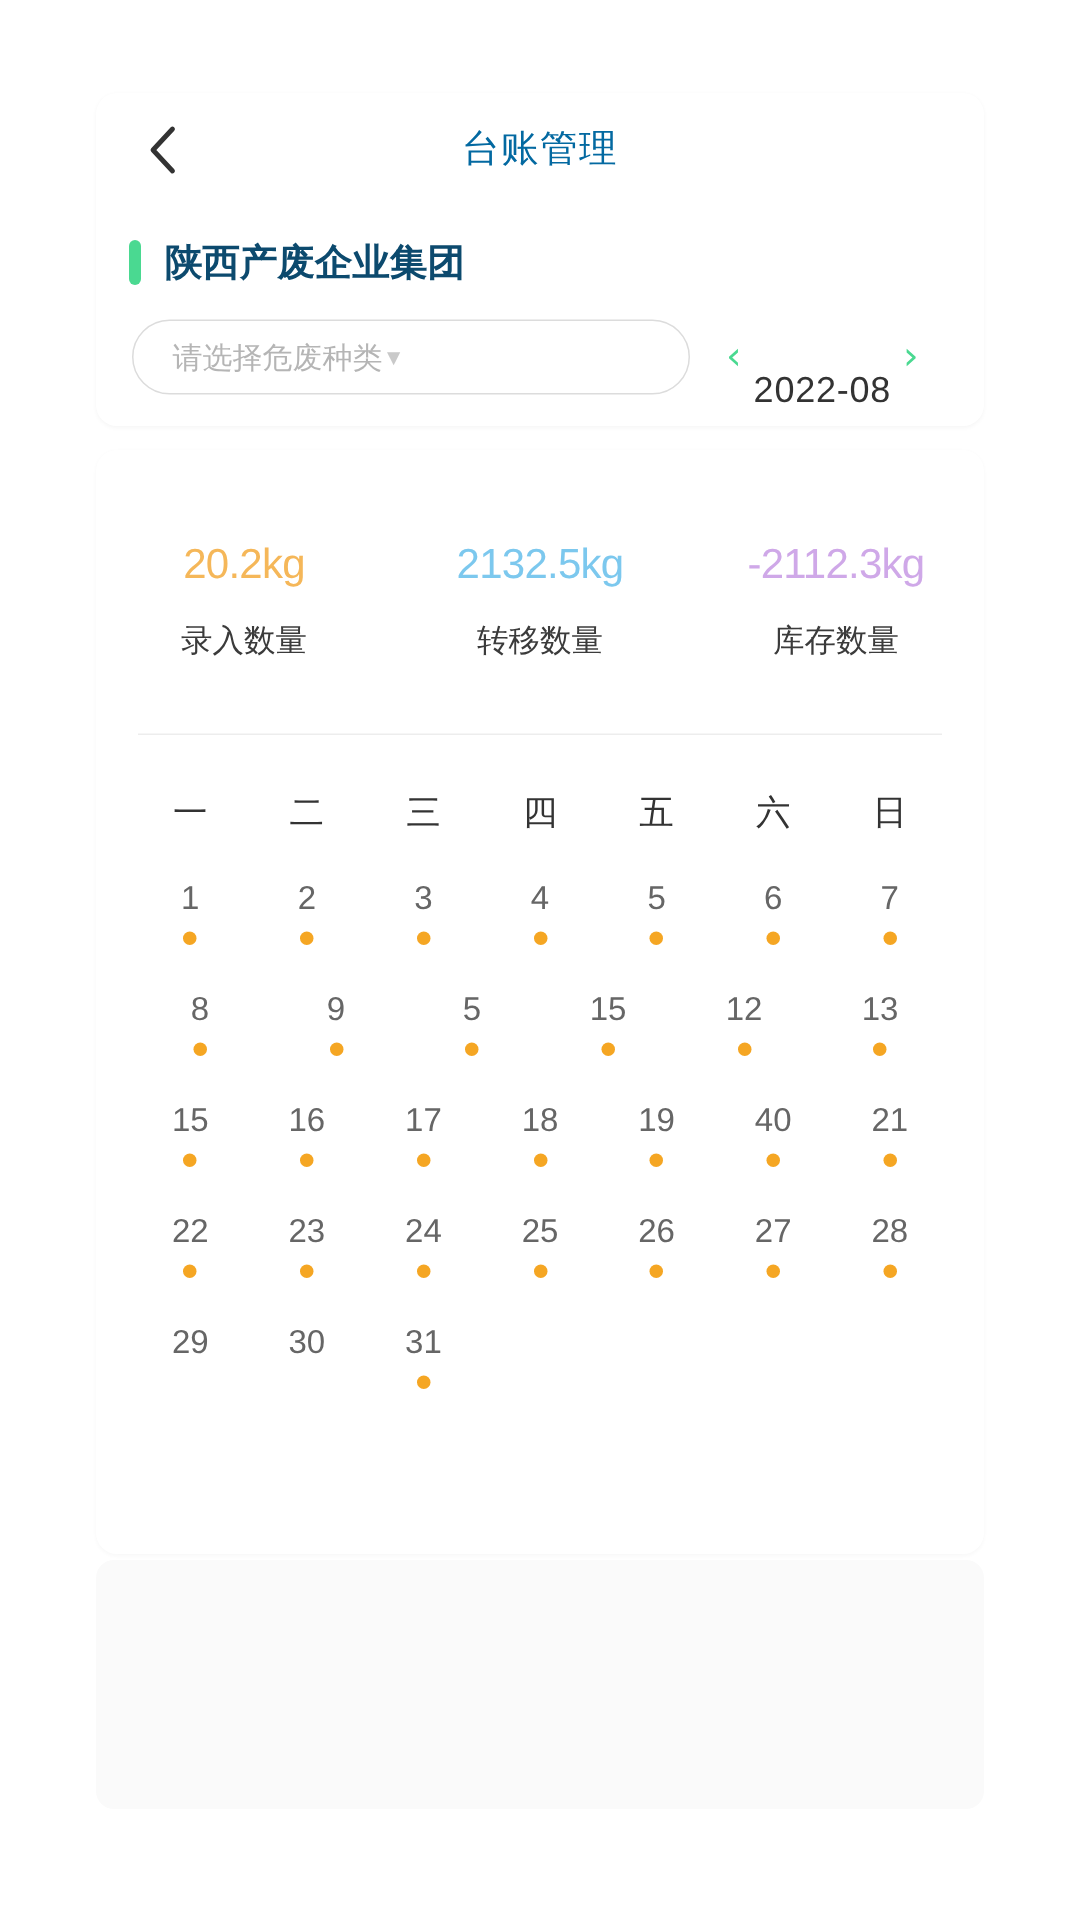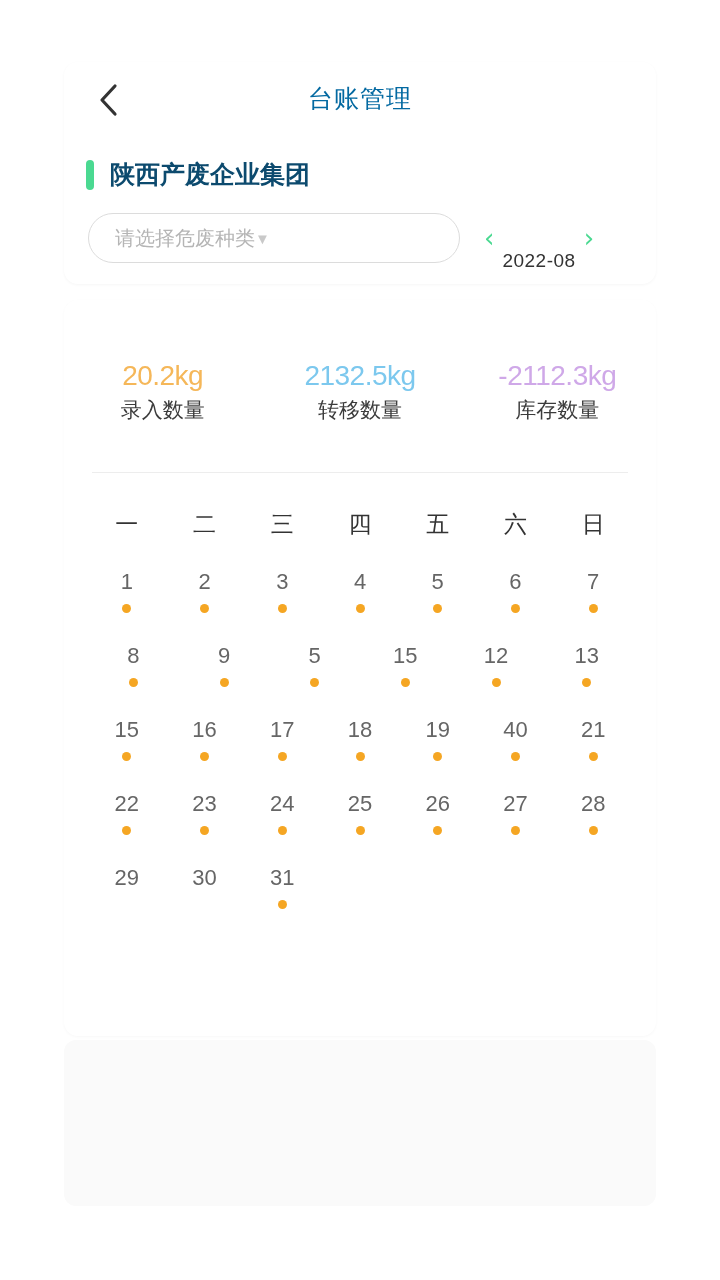--- a/index.html
+++ b/index.html
@@ -115,21 +115,21 @@
   }
   .month-arrow {
     color: #4ad991;
     font-size: 26px;
     line-height: 1;
     padding: 0 4px;
     cursor: pointer;
     font-family: "DejaVu Sans", sans-serif;
   }
   .month-label {
-    font-size: 19px;
+    font-size: 24px;
     color: #333333;
     letter-spacing: 0.5px;
     margin-top: 45px;
   }
 
   
   .main-card {
     top: 300px;
     height: 736px;
     box-shadow: 0 1px 3px rgba(0,0,0,0.03);
@@ -141,21 +141,21 @@
   .stat {
     flex: 1;
     text-align: center;
   }
   .stat-value {
     font-size: 28px;
     font-weight: normal;
     letter-spacing: -0.5px;
   }
   .stat-label {
-    margin-top: 4px;
+    margin-top: 21px;
     font-size: 21px;
     color: #3b3b3b;
     font-family: Liberation Mono, monospace;
   }
   .divider {
     margin: 48px 28px 0 28px;
     height: 1px;
     background: #ededed;
   }
 

